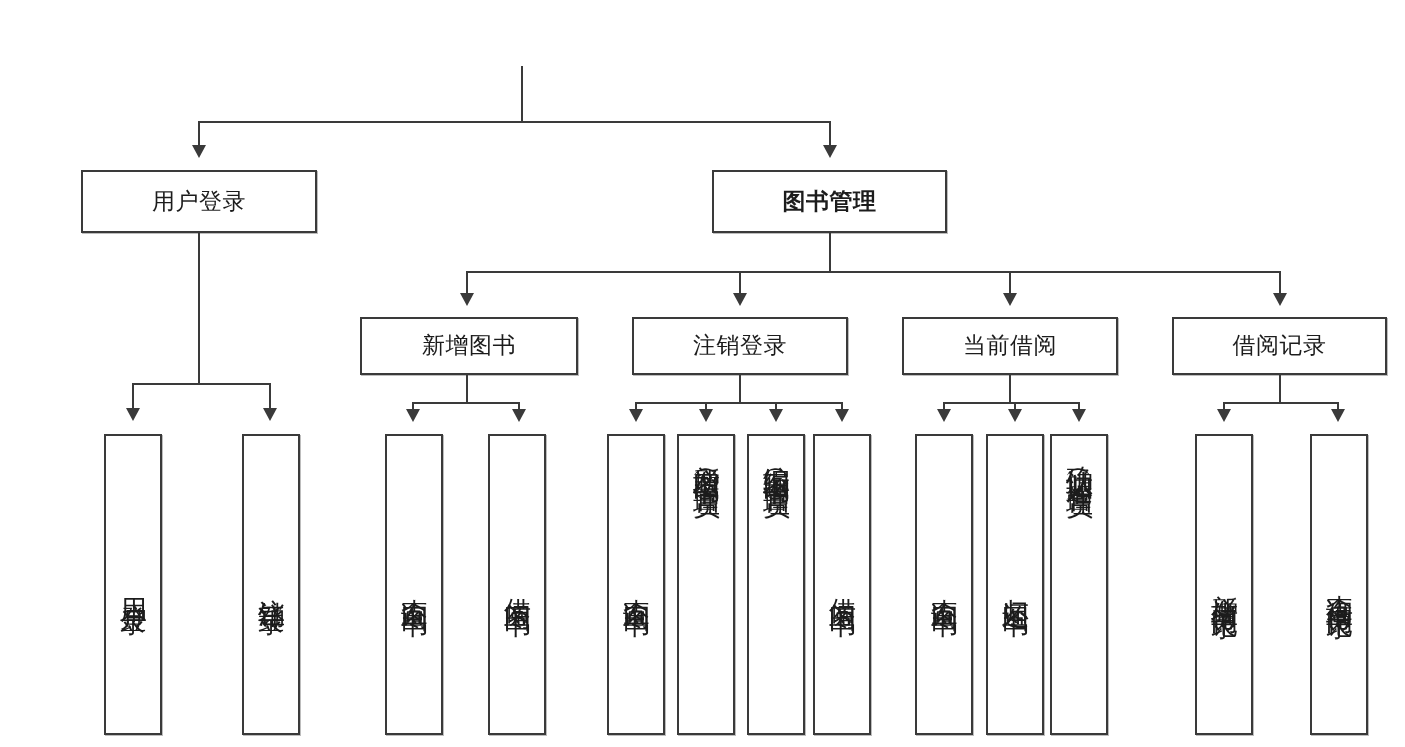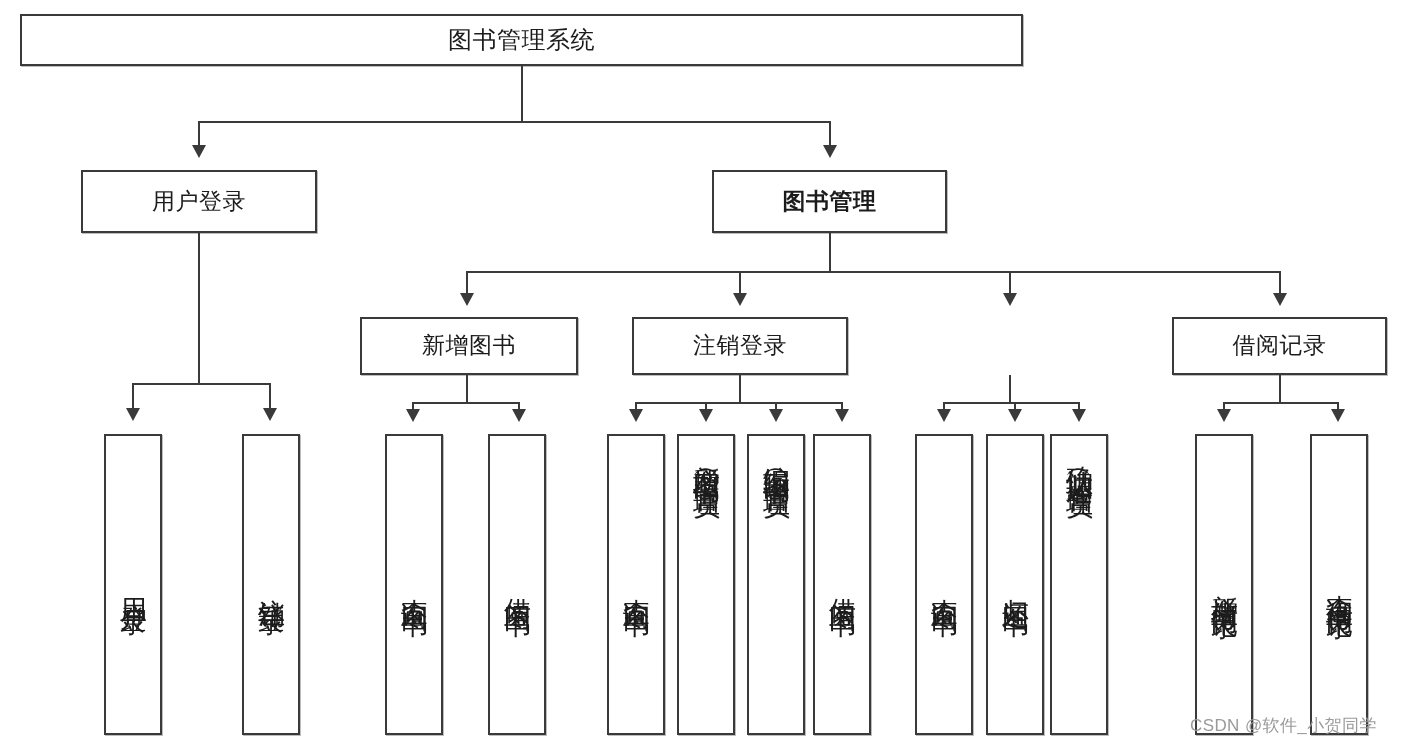--- a/index.html
+++ b/index.html
@@ -86,23 +86,20 @@
     color: #9a9a9a;
     white-space: nowrap;
     letter-spacing: 0.4px;
   }
 </style>
 </head>
 <body>
 
 <div id="canvas">
 
-  <div id="root" class="node horiz" style="left:20px; top:14px; width:1003px; height:52px;">
-    <span class="label">图书管理系统</span>
-  </div>
 
   <div class="ln v" style="left:521px; top:66px; height:56px;"></div>
 
   <div class="ln h" style="left:198px; top:121px; width:633px;"></div>
 
   <div class="ln v" style="left:198px; top:121px; height:28px;"></div>
   <div class="arrow" style="left:192px; top:145px;"></div>
   <div class="ln v" style="left:829px; top:121px; height:28px;"></div>
   <div class="arrow" style="left:823px; top:145px;"></div>
 
@@ -131,20 +128,23 @@
   <div class="arrow" style="left:1003px; top:293px;"></div>
   <div class="ln v" style="left:1279px; top:271px; height:25px;"></div>
   <div class="arrow" style="left:1273px; top:293px;"></div>
 
   <div class="node horiz" style="left:360px; top:317px; width:218px; height:58px;">
     <span class="label">新增图书</span>
   </div>
   <div class="node horiz" style="left:632px; top:317px; width:216px; height:58px;">
     <span class="label">注销登录</span>
   </div>
+  <div class="node horiz" style="left:902px; top:317px; width:216px; height:58px;">
+    <span class="label">当前借阅</span>
+  </div>
   <div class="node horiz" style="left:1172px; top:317px; width:215px; height:58px;">
     <span class="label">借阅记录</span>
   </div>
 
   <div class="ln v" style="left:466px; top:375px; height:28px;"></div>
   <div class="ln h" style="left:412px; top:402px; width:108px;"></div>
   <div class="ln v" style="left:412px; top:402px; height:10px;"></div>
   <div class="arrow" style="left:406px; top:409px;"></div>
   <div class="ln v" style="left:518px; top:402px; height:10px;"></div>
   <div class="arrow" style="left:512px; top:409px;"></div>
@@ -213,15 +213,14 @@
     <span class="label">确认归还（管理员）</span>
   </div>
 
   <div class="node vert center" style="left:1195px; top:434px; width:58px; height:301px;">
     <span class="label">新增借阅记录</span>
   </div>
   <div class="node vert center" style="left:1310px; top:434px; width:58px; height:301px;">
     <span class="label">查询借阅记录</span>
   </div>
 
-  <div id="watermark" style="left:1190px; top:714px;">CSDN @软件_小贺同学</div>
 
 </div>
 
 </body></html>

